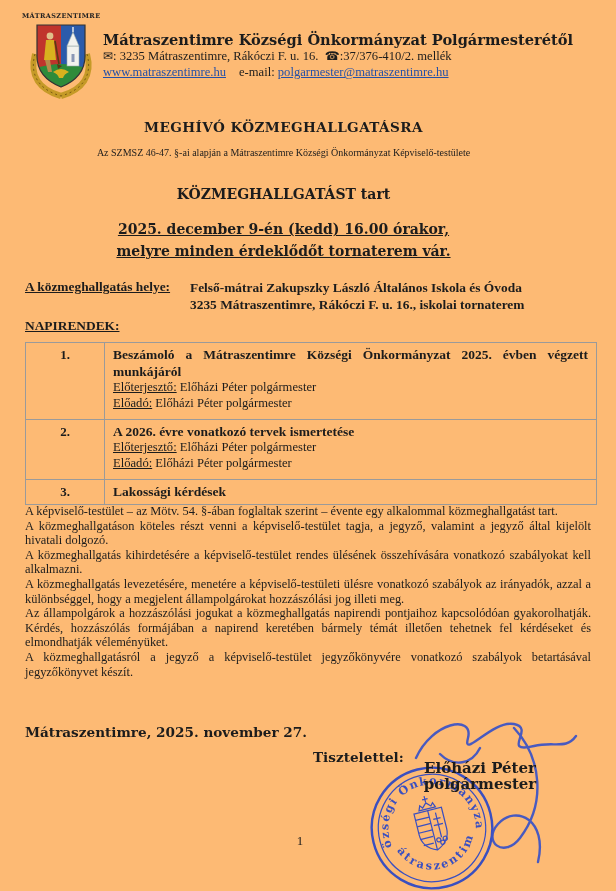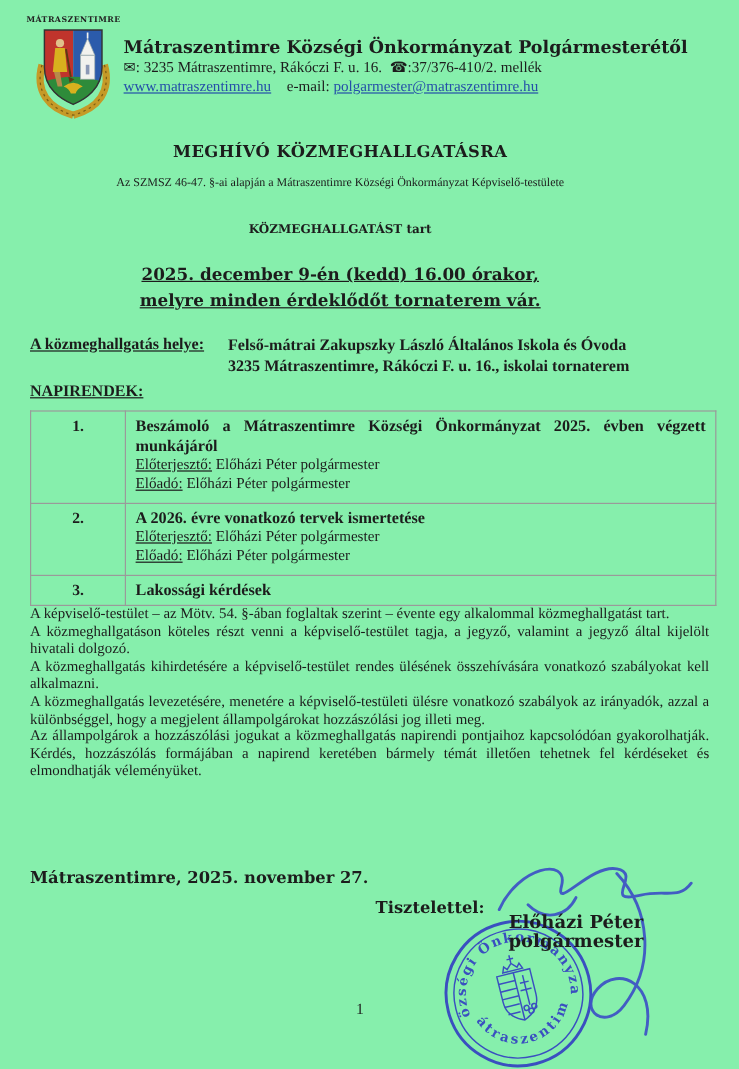--- a/index.html
+++ b/index.html
@@ -1,32 +1,32 @@
 <!DOCTYPE html>
 <html><head>
 <meta charset="utf-8">
 <style>
   html,body{margin:0;padding:0;background:#e8e8e8;}
-  .page{position:relative;width:616px;height:891px;margin:0 auto;background:#86efac;
+  .page{position:relative;width:616px;height:891px;margin:0 auto;background:#fdba74;
         font-family:"Liberation Serif","DejaVu Serif",serif;color:#1c1c1c;overflow:hidden;}
   .abs{position:absolute;}
   
   .logo{left:22px;top:12px;width:78px;text-align:center;}
   .logo-caption{font-size:6.5px;font-weight:bold;letter-spacing:.4px;font-family:"DejaVu Serif",serif;color:#222;}
   .header-text{left:103px;top:31px;width:480px;}
   .h-title{font-weight:bold;font-size:14.6px;font-family:"DejaVu Serif","Liberation Serif",serif;}
   .h-line{font-size:12.6px;margin-top:1px;}
   .h-line .icon{font-size:12px;}
   .link{color:#2450a8;text-decoration:underline;cursor:pointer;}
   .email-label{margin-left:13px;text-align:right;}
   
   .c{left:0;width:567px;text-align:center;}
   .doc-title{top:119px;font-weight:bold;font-size:13.6px;letter-spacing:.4px;font-family:"DejaVu Serif",serif;}
   .intro{top:147px;font-size:10px;}
-  .subtitle{top:186px;font-weight:bold;font-size:10px;font-family:"DejaVu Serif",serif;}
+  .subtitle{top:186px;font-weight:bold;font-size:14px;font-family:"DejaVu Serif",serif;}
   .dateline{top:221px;font-weight:bold;font-size:14px;text-decoration:underline;font-family:"DejaVu Serif",serif;}
   .welcome{top:243px;font-weight:bold;font-size:14px;text-decoration:underline;font-family:"DejaVu Serif",serif;}
   
   .loc-label{left:25px;top:279px;font-weight:bold;font-size:13.4px;text-decoration:underline;}
   .loc-lines{left:190px;top:279px;font-weight:bold;font-size:13.4px;line-height:17px;}
   .agenda-h{left:25px;top:318px;font-weight:bold;font-size:13.4px;text-decoration:underline;}
   
   .agenda{left:25px;top:342px;width:572px;border-collapse:collapse;}
   .agenda td{border:1px solid #9a9a9a;vertical-align:top;padding:3px 8px 8px 8px;font-size:13px;}
   .agenda td.num{width:62px;text-align:center;font-weight:bold;padding-top:4px;}
@@ -135,20 +135,21 @@
     </tr>
   </tbody>
     </table>
 
   <div class="abs bodytext">
     <p>A képviselő-testület – az Mötv. 54. §-ában foglaltak szerint – évente egy alkalommal közmeghallgatást tart.</p>
     <p>A közmeghallgatáson köteles részt venni a képviselő-testület tagja, a jegyző, valamint a jegyző által kijelölt hivatali dolgozó.</p>
     <p>A közmeghallgatás kihirdetésére a képviselő-testület rendes ülésének összehívására vonatkozó szabályokat kell alkalmazni.</p>
     <p>A közmeghallgatás levezetésére, menetére a képviselő-testületi ülésre vonatkozó szabályok az irányadók, azzal a különbséggel, hogy a megjelent állampolgárokat hozzászólási jog illeti meg.</p>
     <p>Az állampolgárok a hozzászólási jogukat a közmeghallgatás napirendi pontjaihoz kapcsolódóan gyakorolhatják. Kérdés, hozzászólás formájában a napirend keretében bármely témát illetően tehetnek fel kérdéseket és elmondhatják véleményüket.</p>
+    <p>A közmeghallgatásról a jegyző a képviselő-testület jegyzőkönyvére vonatkozó szabályok betartásával jegyzőkönyvet készít.</p>
   </div>
 
   <div class="abs place-date">Mátraszentimre, 2025. november 27.</div>
   <div class="abs closing">Tisztelettel:</div>
 
   <div class="abs stamp-wrap">
     <svg width="160" height="160" viewBox="0 0 170 170">
       <g fill="none" stroke="#3a4fc0">
         <circle cx="85" cy="85" r="64" stroke-width="2.6"></circle>
         <circle cx="85" cy="85" r="57" stroke-width="1.3"></circle>

